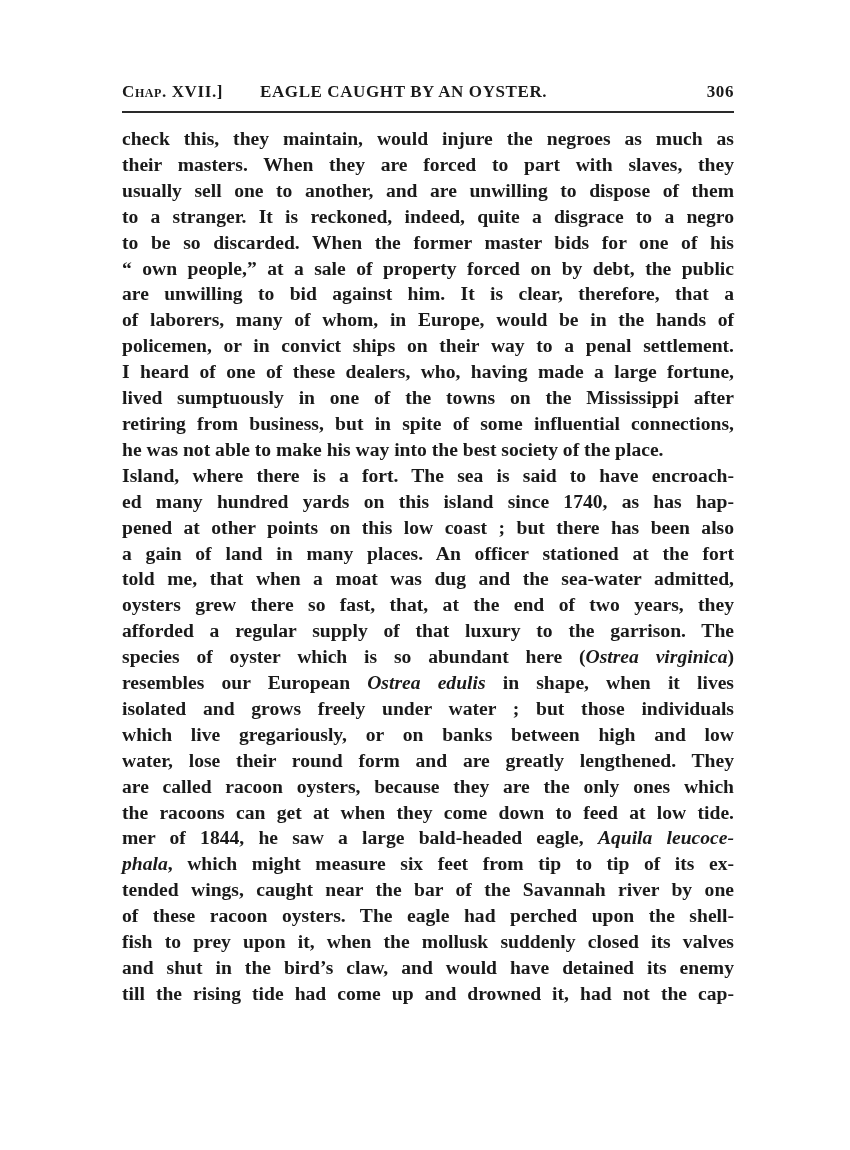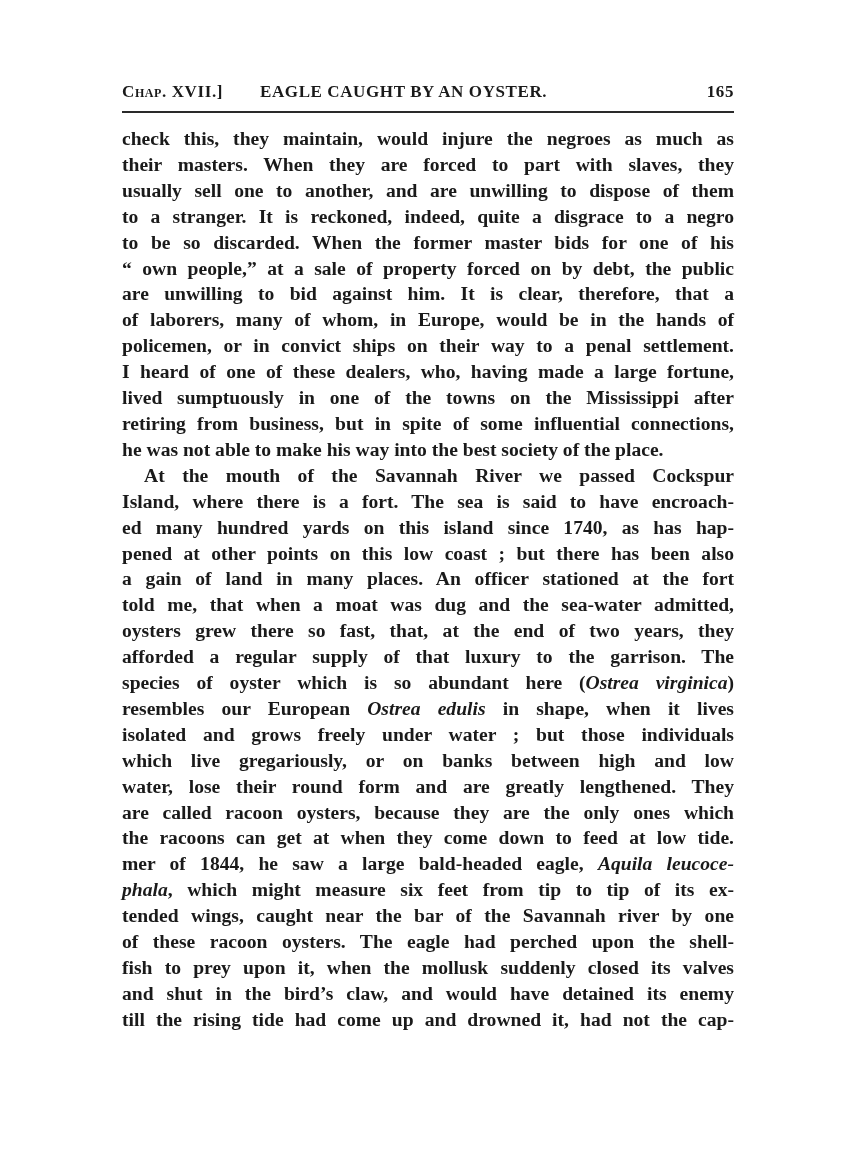--- a/index.html
+++ b/index.html
@@ -53,39 +53,38 @@
     .line span { white-space: pre; }
     i { font-style: italic; }
   </style>
 </head>
 <body>
 
 <div class="page">
   <div class="running-head">
     <span class="chap">Chap. XVII.]</span>
     <span class="title">EAGLE CAUGHT BY AN OYSTER.</span>
-    <span class="pageno">165</span>
+    <span class="pageno">306</span>
   </div>
   <div class="rule"></div>
 
   <div class="body-text">
     <span class="line">check this, they maintain, would injure the negroes as much as</span>
     <span class="line">their masters.  When they are forced to part with slaves, they</span>
     <span class="line">usually sell one to another, and are unwilling to dispose of them</span>
     <span class="line">to a stranger.  It is reckoned, indeed, quite a disgrace to a negro</span>
     <span class="line">to be so discarded.  When the former master bids for one of his</span>
     <span class="line">“ own people,” at a sale of property forced on by debt, the public</span>
     <span class="line">are unwilling to bid against him.  It is clear, therefore, that a</span>
     <span class="line">of laborers, many of whom, in Europe, would be in the hands of</span>
     <span class="line">policemen, or in convict ships on their way to a penal settlement.</span>
     <span class="line">I heard of one of these dealers, who, having made a large fortune,</span>
     <span class="line">lived sumptuously in one of the towns on the Mississippi after</span>
     <span class="line">retiring from business, but in spite of some influential connections,</span>
     <span class="line last">he was not able to make his way into the best society of the place.</span>
-    <span class="line indent">At the mouth of the Savannah River we passed Cockspur</span>
     <span class="line">Island, where there is a fort.  The sea is said to have encroach-</span>
     <span class="line">ed many hundred yards on this island since 1740, as has hap-</span>
     <span class="line">pened at other points on this low coast ; but there has been also</span>
     <span class="line">a gain of land in many places.  An officer stationed at the fort</span>
     <span class="line">told me, that when a moat was dug and the sea-water admitted,</span>
     <span class="line">oysters grew there so fast, that, at the end of two years, they</span>
     <span class="line">afforded a regular supply of that luxury to the garrison.  The</span>
     <span class="line"><span>species of oyster which is so abundant here (</span><i>Ostrea virginica</i><span>)</span></span>
     <span class="line"><span>resembles our European </span><i>Ostrea edulis</i><span> in shape, when it lives</span></span>
     <span class="line">isolated and grows freely under water ; but those individuals</span>

